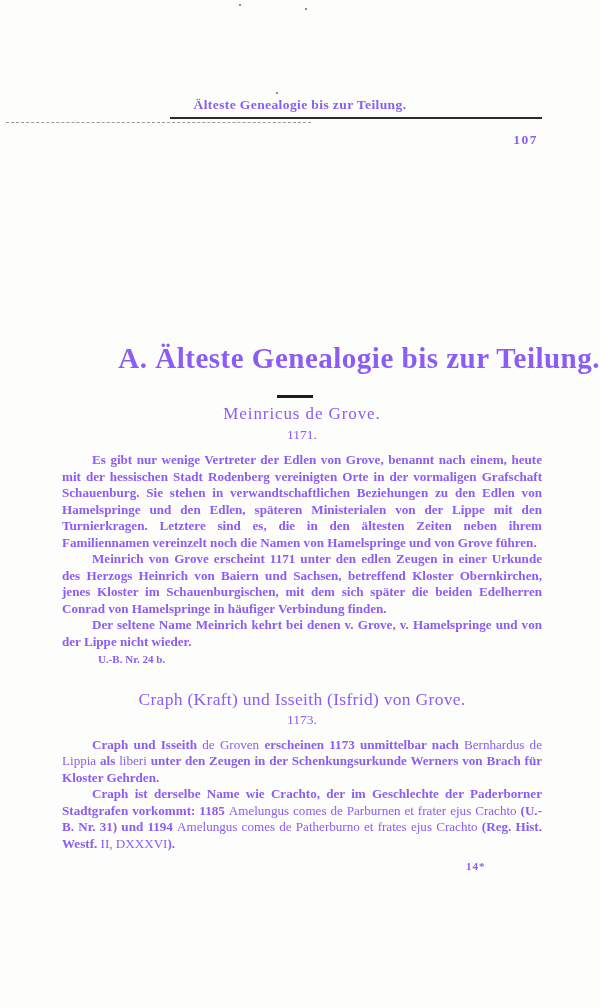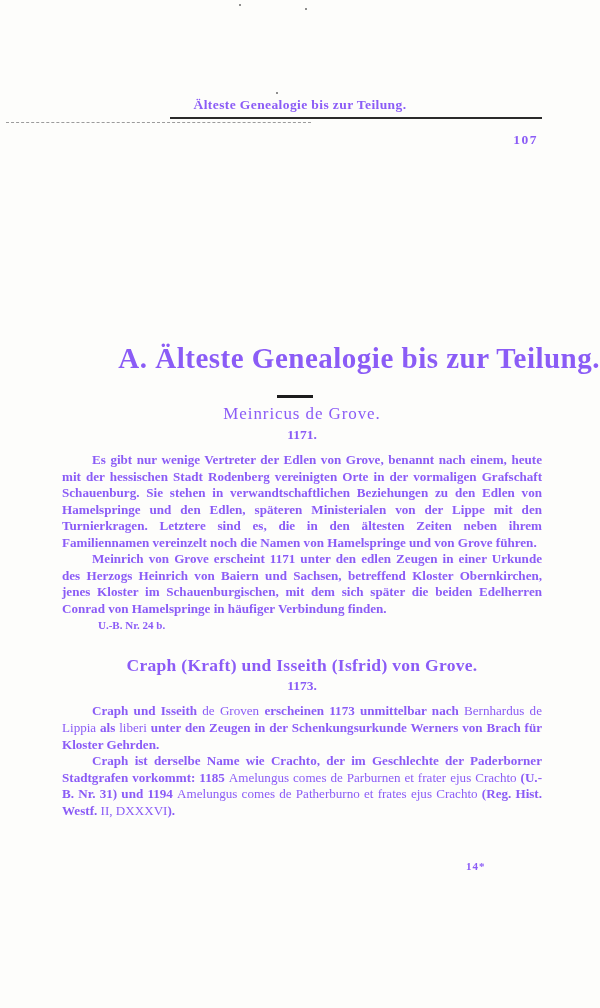--- a/index.html
+++ b/index.html
@@ -8,22 +8,22 @@
   .running-header{position:absolute;top:97px;left:0;width:100%;text-align:center;
         font-size:13.5px;font-weight:700;letter-spacing:.4px;}
   .page-number{position:absolute;top:96px;right:62px;font-size:13.5px;font-weight:700;letter-spacing:1.5px;margin-top:36px;}
   .header-rule{position:absolute;top:117px;left:170px;right:58px;height:2px;background:#2a2a2a;}
   .header-rule-dashed{position:absolute;top:122px;left:6px;width:305px;border-top:1.6px dashed #9b9b9b;}
   .chapter-heading{position:absolute;top:342px;left:0;width:100%;text-align:right;
         font-size:29px;font-weight:700;letter-spacing:.5px;}
   .heading-rule{position:absolute;top:395px;left:277px;width:36px;height:3px;background:#1c1c1c;}
   .content{position:absolute;top:404px;left:62px;width:480px;}
   .sec-title-antiqua{text-align:center;font-size:17px;font-weight:400;letter-spacing:.9px;margin:0 0 3px 0;}
-  .sec-title-fraktur{text-align:center;font-size:17.5px;font-weight:700;letter-spacing:.3px;margin:13px 0 2px 0;}
-  .sec-year{text-align:center;font-size:13.5px;font-weight:700;margin:0 0 9px 0;}
+  .sec-title-fraktur{text-align:center;font-size:17.5px;font-weight:400;letter-spacing:.3px;margin:13px 0 2px 0;}
+  .sec-year{text-align:center;font-size:13.5px;font-weight:400;margin:0 0 9px 0;}
   .body-par{margin:0;font-size:13.1px;line-height:16.55px;text-align:justify;text-indent:30px;}
   .fraktur{font-weight:700;}
   .antiqua{font-weight:400;}
   .reference{margin:2px 0 23px 36px;font-size:11px;font-weight:700;text-indent:0;line-height:13px;}
   .signature-mark{position:absolute;top:860px;left:466px;font-size:11px;font-weight:700;letter-spacing:1px;}
   .speck{position:absolute;width:2px;height:2px;background:#6a6a6a;border-radius:50%;}
 </style>
 </head>
 <body>
 
@@ -41,20 +41,21 @@
   <div class="chapter-heading">A. Älteste Genealogie bis zur Teilung.</div>
   <div class="heading-rule"></div>
 
   <div class="content">
 
     <div>
       <p class="sec-title-antiqua">Meinricus de Grove.</p>
       <p class="sec-year">1171.</p>
       <p class="body-par"><span class="fraktur">Es gibt nur wenige Vertreter der Edlen von Grove, benannt nach einem, heute mit der hessischen Stadt Rodenberg vereinigten Orte in der vormaligen Grafschaft Schauenburg. Sie stehen in verwandtschaftlichen Beziehungen zu den Edlen von Hamelspringe und den Edlen, späteren Ministerialen von der Lippe mit den Turnierkragen. Letztere sind es, die in den ältesten Zeiten neben ihrem Familiennamen vereinzelt noch die Namen von Hamelspringe und von Grove führen.</span></p>
       <p class="body-par"><span class="fraktur">Meinrich von Grove erscheint 1171 unter den edlen Zeugen in einer Urkunde des Herzogs Heinrich von Baiern und Sachsen, betreffend Kloster Obernkirchen, jenes Kloster im Schauenburgischen, mit dem sich später die beiden Edelherren Conrad von Hamelspringe in häufiger Verbindung finden.</span></p>
+      <p class="body-par"><span class="fraktur">Der seltene Name Meinrich kehrt bei denen v. Grove, v. Hamelspringe und von der Lippe nicht wieder.</span></p>
       <p class="reference">U.-B. Nr. 24 b.</p>
     </div>
 
     <div>
       <p class="sec-title-fraktur">Craph (Kraft) und Isseith (Isfrid) von Grove.</p>
       <p class="sec-year">1173.</p>
       <p class="body-par"><span class="fraktur">Craph und Isseith </span><span class="antiqua">de Groven </span><span class="fraktur">erscheinen 1173 unmittelbar nach </span><span class="antiqua">Bernhardus de Lippia </span><span class="fraktur">als </span><span class="antiqua">liberi </span><span class="fraktur">unter den Zeugen in der Schenkungsurkunde Werners von Brach für Kloster Gehrden.</span></p>
       <p class="body-par"><span class="fraktur">Craph ist derselbe Name wie Crachto, der im Geschlechte der Paderborner Stadtgrafen vorkommt: 1185 </span><span class="antiqua">Amelungus comes de Parburnen et frater ejus Crachto </span><span class="fraktur">(U.-B. Nr. 31) und 1194 </span><span class="antiqua">Amelungus comes de Patherburno et frates ejus Crachto </span><span class="fraktur">(Reg. Hist. Westf. </span><span class="antiqua">II, DXXXVI</span><span class="fraktur">).</span></p>
     </div>
 

